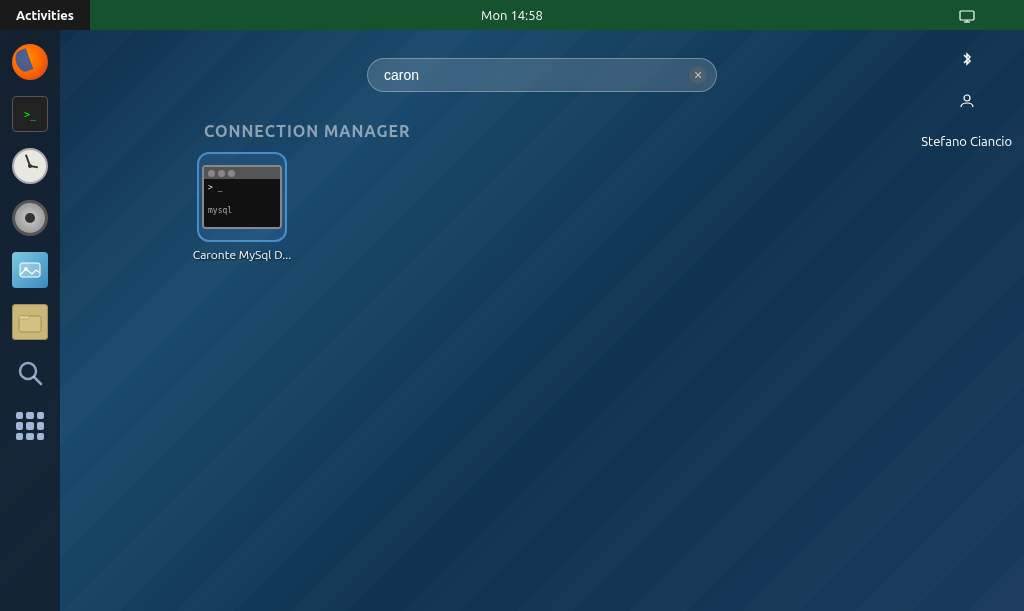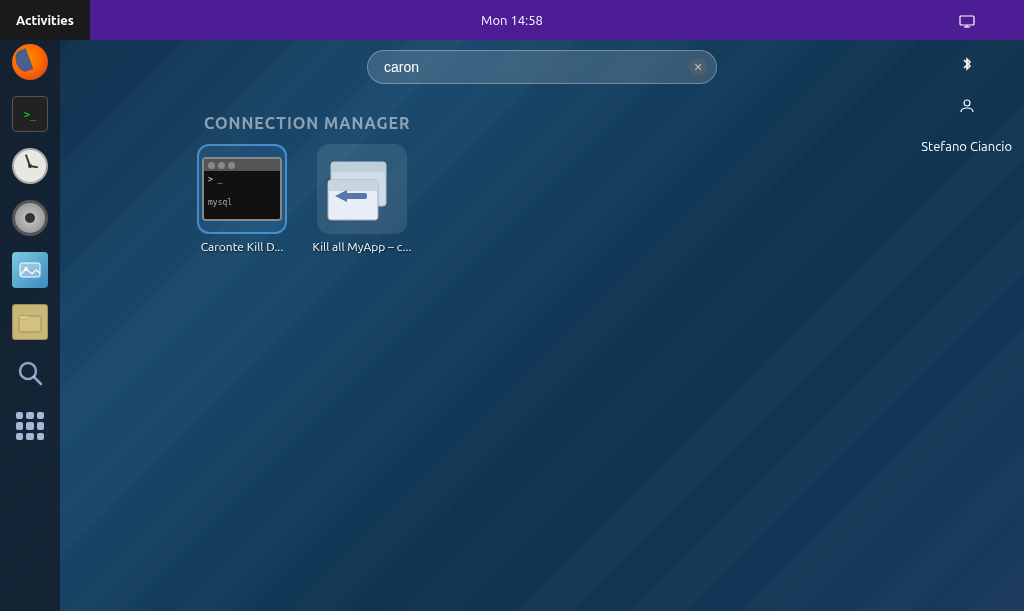--- a/index.html
+++ b/index.html
@@ -29,22 +29,22 @@
         transparent 40px,
         rgba(255,255,255,0.015) 40px,
         rgba(255,255,255,0.015) 80px
       );
     }
 
     
     .topbar {
       position: absolute;
       top: 0; left: 0; right: 0;
-      height: 40px;
-      background: #4c1d95;
+      height: 30px;
+      background: #14532d;
       display: flex;
       align-items: center;
       z-index: 100;
     }
     .topbar-activities {
       padding: 0 16px;
       height: 100%;
       display: flex;
       align-items: center;
       background: #1a1a1a;
@@ -177,21 +177,21 @@
     
     .main-content {
       position: absolute;
       left: 60px;
       top: 30px;
       right: 0;
       bottom: 0;
       display: flex;
       flex-direction: column;
       align-items: center;
-      padding-top: 20px;
+      padding-top: 28px;
     }
 
     
     .search-container {
       position: relative;
       width: 350px;
       margin-bottom: 30px;
     }
     .search-input {
       width: 100%;
@@ -458,35 +458,19 @@
               <div class="terminal-btn"></div>
               <div class="terminal-btn"></div>
               <div class="terminal-btn"></div>
             </div>
             <div class="large-terminal-body">
               <div>&gt; _</div>
               <div style="margin-top:14px;color:#aaa;">mysql</div>
             </div>
           </div>
         </div>
-        <div class="app-label">Caronte Kill D...</div>
+        <div class="app-label">Caronte MySql D...</div>
       </div>
 
-      <div class="app-item">
-        <div class="app-icon-wrapper">
-          <svg width="78" height="78" viewBox="0 0 78 78">
-
-            <rect x="8" y="12" width="55" height="44" rx="3" fill="#d0dce8" stroke="#b0c0d0" stroke-width="1"></rect>
-            <rect x="8" y="12" width="55" height="10" rx="3" fill="#c0ced8"></rect>
-
-            <rect x="5" y="30" width="50" height="40" rx="3" fill="#e8eef5" stroke="#a0b0c0" stroke-width="1"></rect>
-            <rect x="5" y="30" width="50" height="11" rx="3" fill="#c8d4de"></rect>
-
-            <polygon points="24,52 12,46 24,40" fill="#5577aa"></polygon>
-            <rect x="22" y="43" width="22" height="6" fill="#5577aa" rx="2"></rect>
-          </svg>
-        </div>
-        <div class="app-label">Kill all MyApp – c...</div>
-      </div>
 
     </div>
   </div>
 </div>
 
 </body></html>

